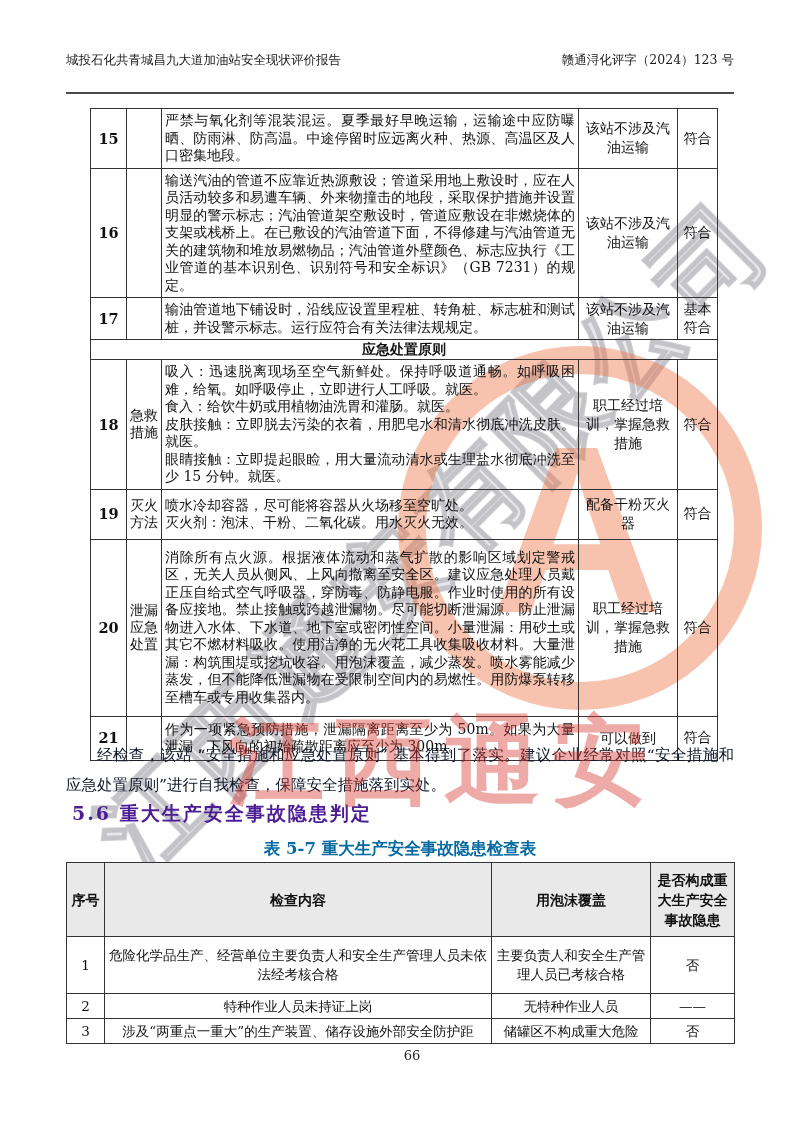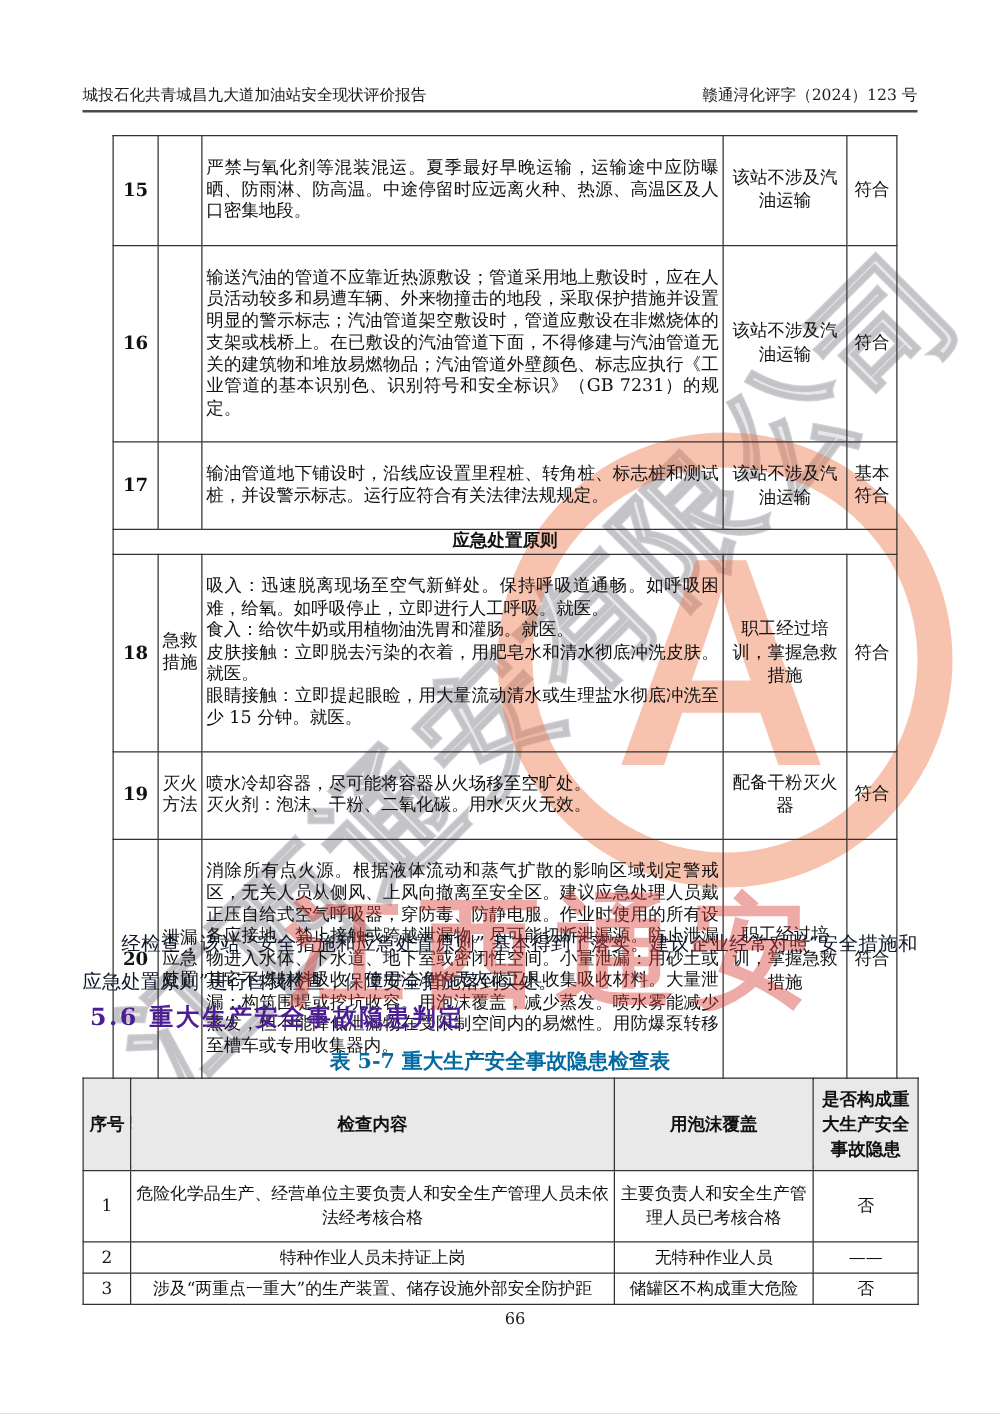--- a/index.html
+++ b/index.html
@@ -20,32 +20,32 @@
   .wm-red{
     position:absolute;left:228px;top:698px;z-index:2;
     font-weight:bold;font-size:96px;letter-spacing:12px;white-space:nowrap;
     color:rgba(214,52,44,0.42);
     pointer-events:none;
   }
 
   
   .content{position:relative;z-index:1;}
   .pg-header{
-    position:absolute;left:66px;top:68px;width:668px;
+    position:absolute;left:66px;top:52px;width:668px;
     display:flex;justify-content:space-between;align-items:flex-end;
     font-size:12.5px;color:#1a1a1a;
-    border-bottom:2px solid #4a4a4a;padding-bottom:3px;
+    border-bottom:2px solid #4a4a4a;padding-bottom:23px;
   }
 
   table{border-collapse:collapse;table-layout:fixed;}
   td,th{border:1px solid #333;color:#111;overflow:hidden;}
 
   
   .t1{position:absolute;left:90px;top:108px;width:627px;font-size:14px;}
-  .t1 td{line-height:17.5px;padding:17px 3px;}
+  .t1 td{line-height:17.5px;padding:3px 3px;}
   .t1 .no{text-align:center;font-weight:bold;font-size:14.5px;padding:0;}
   .t1 .lbl{text-align:center;padding:0 2px;line-height:17px;}
   .t1 .cont{text-align:justify;white-space:pre-line;}
   .t1 .res{text-align:center;line-height:19px;padding:0 2px;}
   .t1 .concl{text-align:center;padding:0 2px;}
   .t1 .secrow td{text-align:center;font-weight:bold;padding:0;line-height:19px;}
 
   
   .para{
     position:absolute;left:66px;top:740px;width:668px;

